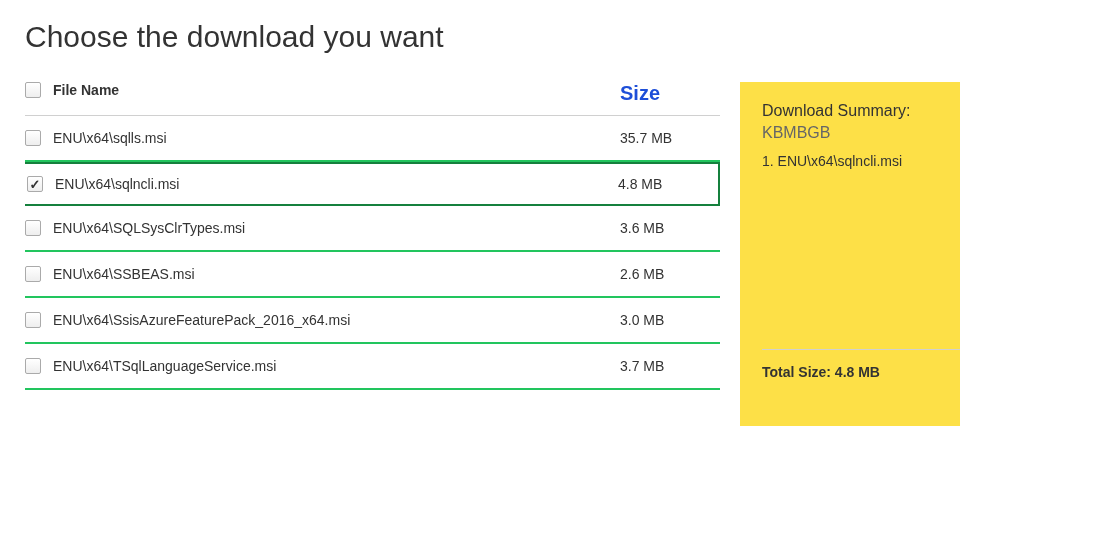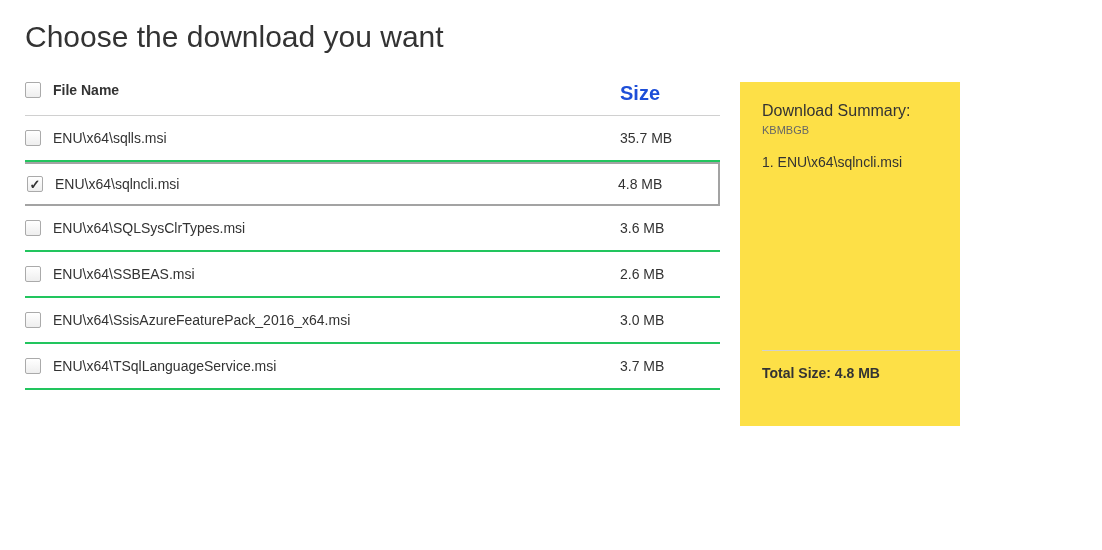--- a/index.html
+++ b/index.html
@@ -21,31 +21,31 @@
     .header-name { flex: 1; font-weight: 600; font-size: 14px; color: #333; }
     .header-size { width: 100px; font-weight: 600; font-size: 20px; color: #1d4ed8; }
     
     .file-scroll-area { height: 310px; overflow-y: scroll; position: relative; }
     .file-scroll-area::-webkit-scrollbar { width: 14px; }
     .file-scroll-area::-webkit-scrollbar-track { background: #f0f0f0; }
     .file-scroll-area::-webkit-scrollbar-thumb { background: #c0c0c0; }
     .file-scroll-area::-webkit-scrollbar-button { background: #e0e0e0; height: 14px; }
     
     .file-row { display: flex; align-items: center; padding: 14px 0; border-bottom: 2px solid #22c55e; }
-    .file-row.highlighted { border: 2px solid #a3a3a3; padding: 12px 0; margin-left: -2px; padding-left: 2px; justify-content: flex-end; }
+    .file-row.highlighted { border: 2px solid #15803d; padding: 12px 0; margin-left: -2px; padding-left: 2px; justify-content: flex-end; }
     .file-check { width: 28px; display: flex; align-items: center; }
     .file-name { flex: 1; font-size: 14px; color: #333; }
     .file-size { width: 100px; font-size: 14px; color: #333; }
     
     .checkbox { width: 16px; height: 16px; border: 1px solid #aaa; border-radius: 2px; background: linear-gradient(#fff, #eee); display: inline-flex; align-items: center; justify-content: center; cursor: pointer; }
     .checkbox.checked::after { content: "✓"; font-size: 13px; color: #333; font-weight: bold; line-height: 1; }
     
     .summary-panel { width: 320px; background: #fde047; padding: 20px 22px; position: relative; }
     .summary-title { font-size: 16px; color: #333; margin-bottom: 4px; }
-    .summary-unit { font-size: 11px; color: #666; margin-bottom: 18px; }
+    .summary-unit { font-size: 16px; color: #666; margin-bottom: 11px; }
     .summary-list { list-style: none; }
     .summary-item { font-size: 14px; color: #333; margin-bottom: 6px; }
     .summary-divider { border: none; border-top: 1px solid #d0d0d0; margin-top: 180px; margin-bottom: 14px; }
     .total-size { font-size: 14px; font-weight: 600; color: #333; }
     
     .footer { display: flex; justify-content: flex-end; margin-top: 30px; }
     .next-btn { background: #0078d4; color: #fff; border: 1px dashed #000; padding: 22px 28px; font-size: 20px; cursor: pointer; outline: 1px dashed #333; outline-offset: -4px; }
   </style>
 </head>
 <body>

